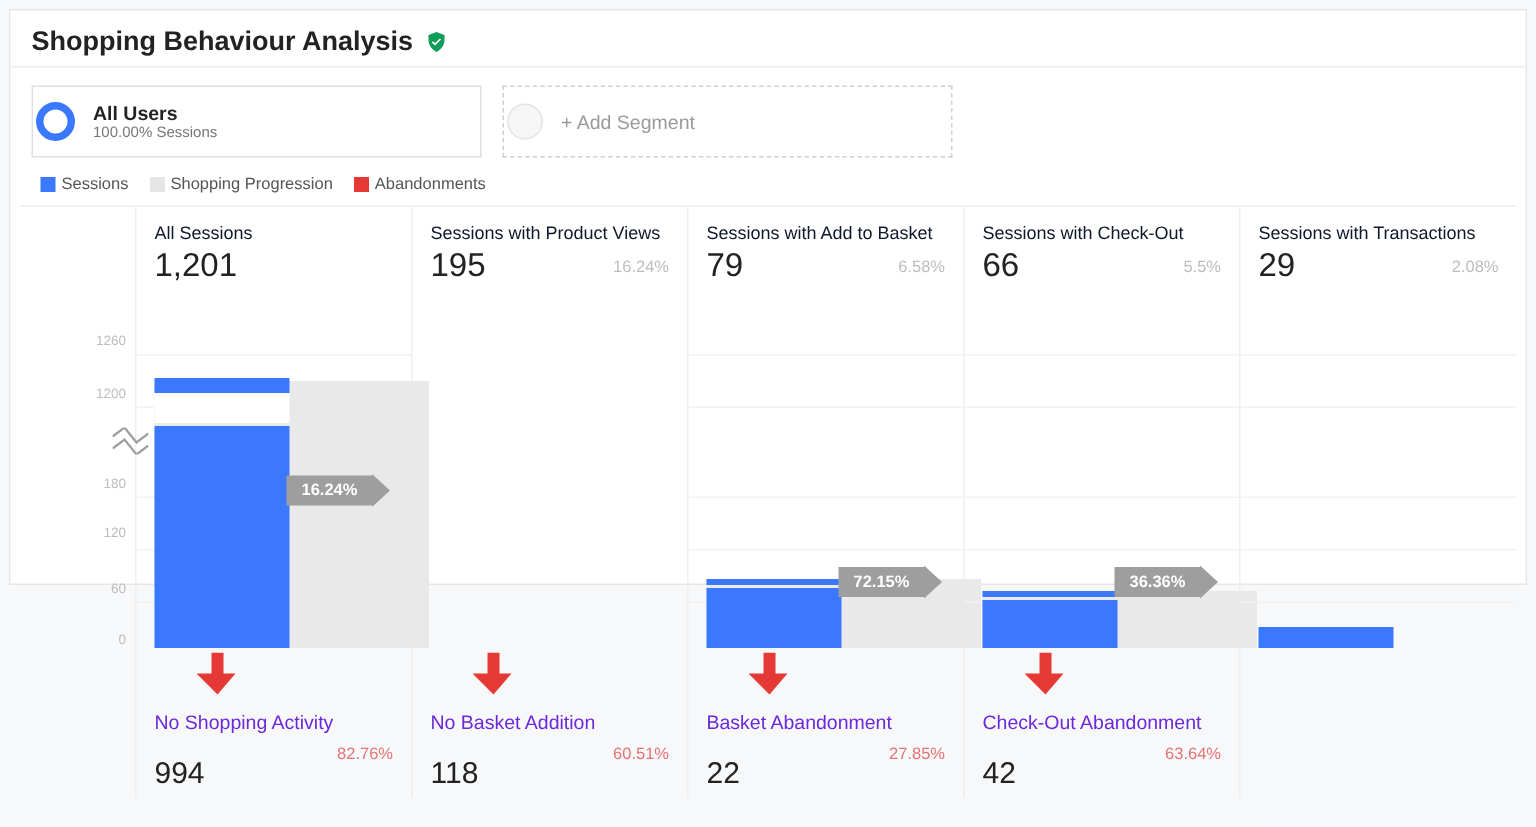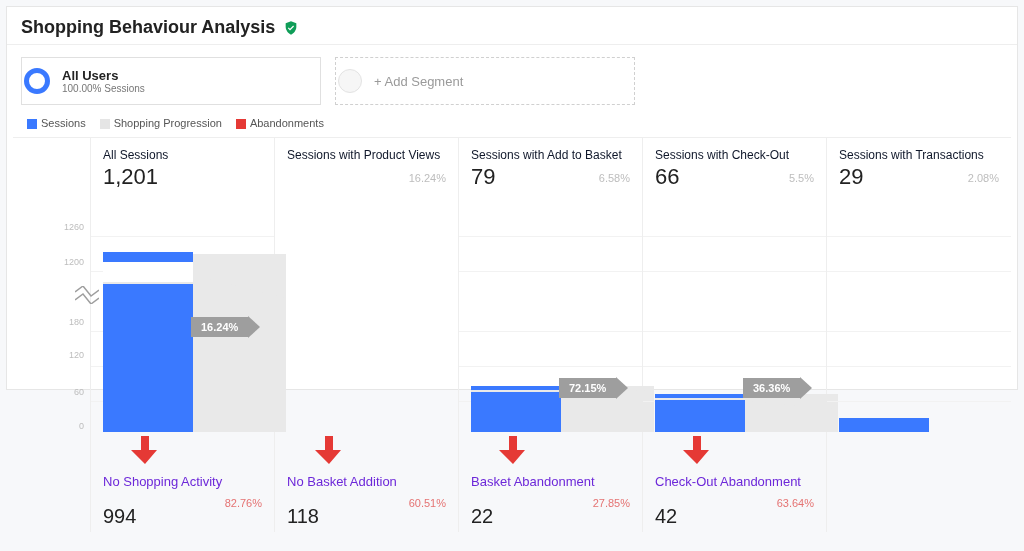--- a/index.html
+++ b/index.html
@@ -256,20 +256,21 @@
       </span>
       <div class="abandon-label-row">
         <div class="ab-title">No Shopping Activity</div>
         <span class="ab-value">994</span>
         <span class="ab-pct">82.76%</span>
       </div>
     </div>
 
     <div class="col">
       <div class="col-title">Sessions with Product Views</div>
+      <div class="col-value">195</div>
       <div class="col-pct">16.24%</div>
       <span class="abandon-arrow">
         <svg width="28" height="28">
             <path fill="#e53935" d="M10 0h8v14h8L14 28 0 14h10z"></path>
           </svg>
       </span>
       <div class="abandon-label-row">
         <div class="ab-title">No Basket Addition</div>
         <span class="ab-value">118</span>
         <span class="ab-pct">60.51%</span>

